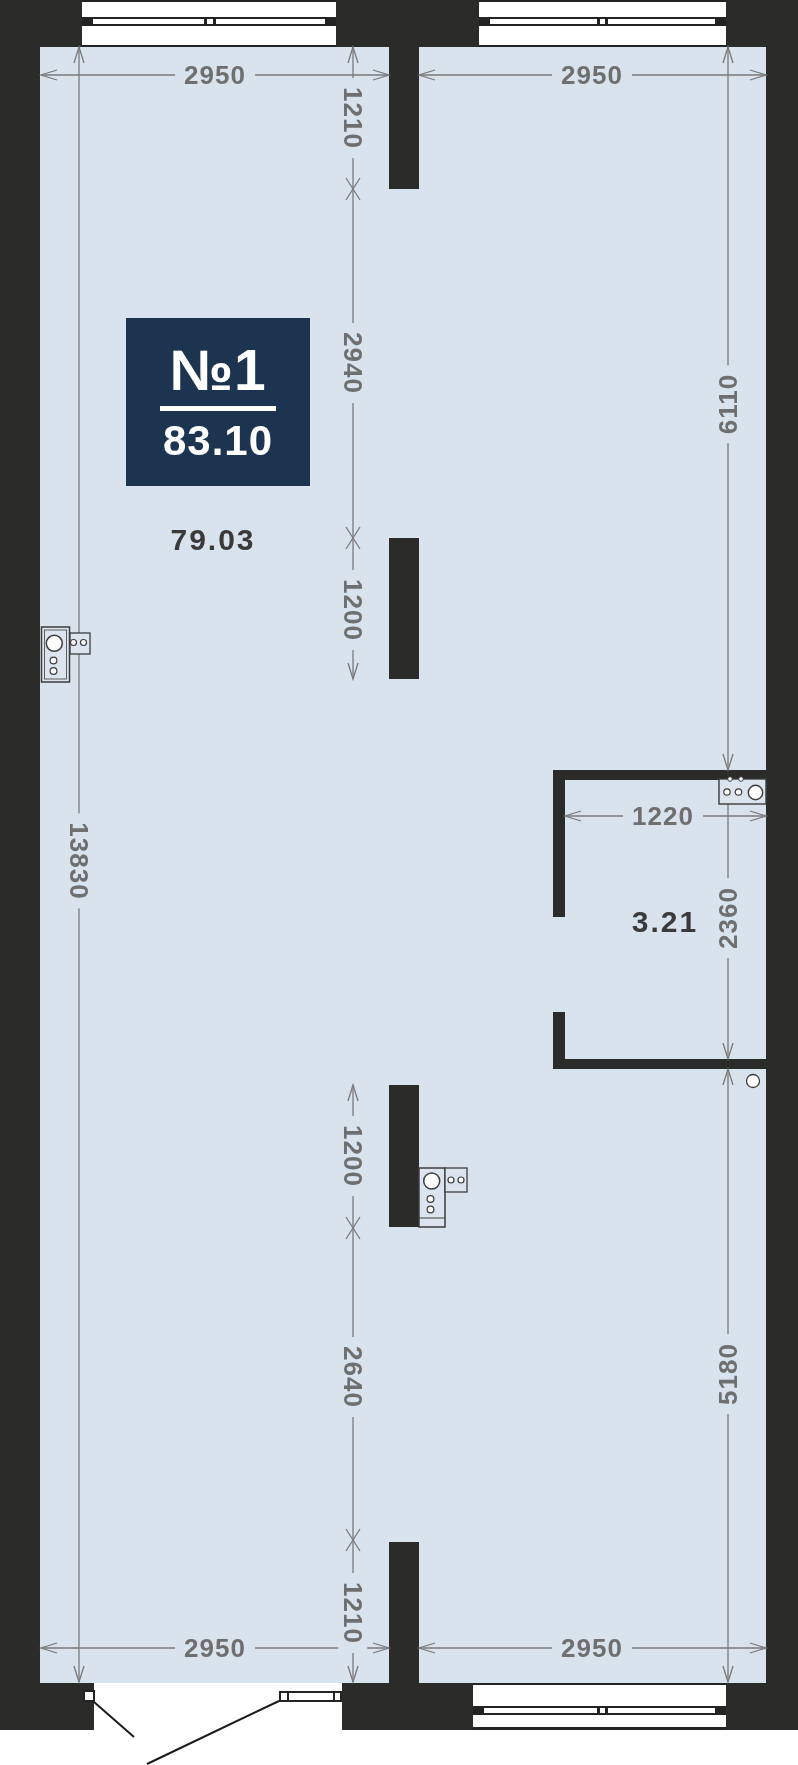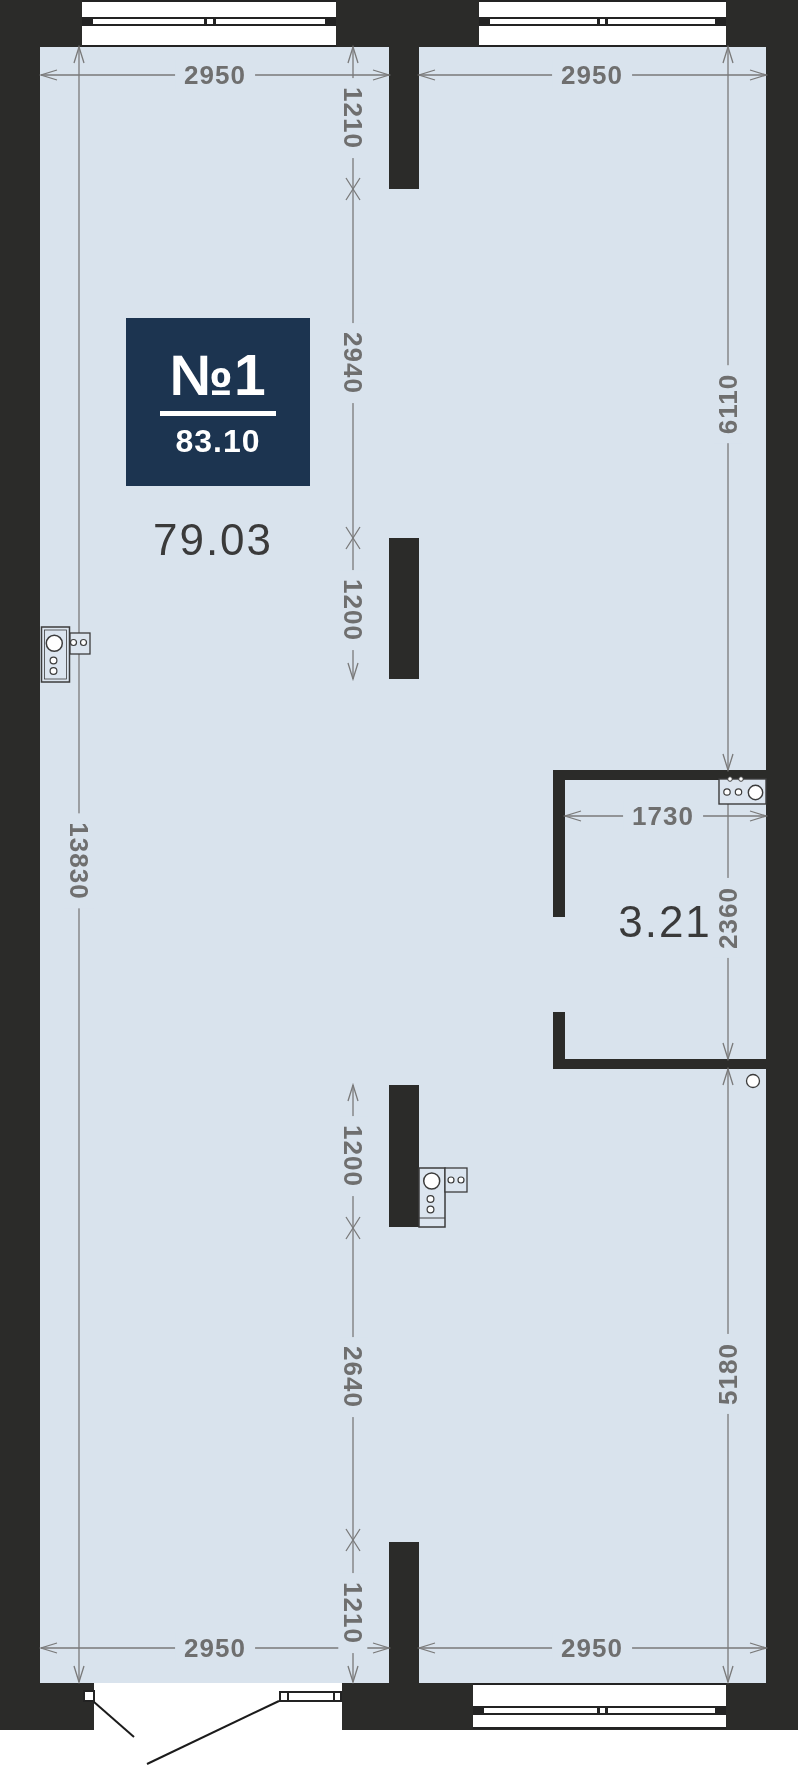--- a/index.html
+++ b/index.html
@@ -22,28 +22,28 @@
   .cut{position:absolute;background:#fff;}
   .pane{position:absolute;background:#fff;border:2px solid #232323;box-sizing:border-box;}
   .pane .div{position:absolute;top:0;bottom:0;width:2px;background:#232323;}
   
   .dim{position:absolute;color:var(--dim-text);font-size:26px;font-weight:600;letter-spacing:1px;
        background:var(--floor);padding:0 9px;white-space:nowrap;line-height:1.1;
        transform:translate(-50%,-50%);}
   .rot90{transform:translate(-50%,-50%) rotate(90deg);}
   .rot270{transform:translate(-50%,-50%) rotate(-90deg);}
   
-  .area{position:absolute;color:var(--area-text);font-size:44px;font-weight:400;letter-spacing:2px;
+  .area{position:absolute;color:var(--area-text);font-size:30px;font-weight:700;letter-spacing:2px;
         transform:translate(-50%,-50%);white-space:nowrap;}
   
   .badge{position:absolute;left:126px;top:318px;width:184px;height:168px;background:var(--badge-bg);
          display:flex;flex-direction:column;align-items:center;justify-content:center;color:#fff;}
   .badge .num{font-size:57px;font-weight:700;line-height:1;letter-spacing:1px;}
   .badge .rule{width:116px;height:5px;background:#fff;margin:7px 0 9px 0;}
-  .badge .val{font-size:32px;font-weight:700;line-height:1;letter-spacing:1px;}
+  .badge .val{font-size:42px;font-weight:700;line-height:1;letter-spacing:1px;}
   svg{position:absolute;left:0;top:0;}
 </style>
 </head>
 <body>
 
 <div class="stage">
 
   <div class="floor"></div>
 
   <div class="w" style="left:0;top:0;width:798px;height:47px;"></div>
@@ -160,21 +160,21 @@
     <div class="val">83.10</div>
   </div>
 
   <div class="area" style="left:213px;top:540px;">79.03</div>
   <div class="area" style="left:665px;top:922px;">3.21</div>
 
   <div class="dim" style="left:215px;top:75px;">2950</div>
   <div class="dim" style="left:592px;top:75px;">2950</div>
   <div class="dim" style="left:215px;top:1648px;">2950</div>
   <div class="dim" style="left:592px;top:1648px;">2950</div>
-  <div class="dim" style="left:663px;top:816px;">1730</div>
+  <div class="dim" style="left:663px;top:816px;">1220</div>
 
   <div class="dim rot90" style="left:353px;top:118px;">1210</div>
   <div class="dim rot90" style="left:353px;top:363px;">2940</div>
   <div class="dim rot90" style="left:353px;top:610px;">1200</div>
   <div class="dim rot90" style="left:353px;top:1156px;">1200</div>
   <div class="dim rot90" style="left:353px;top:1377px;">2640</div>
   <div class="dim rot90" style="left:353px;top:1613px;">1210</div>
 
   <div class="dim rot90" style="left:79px;top:861px;">13830</div>
 

